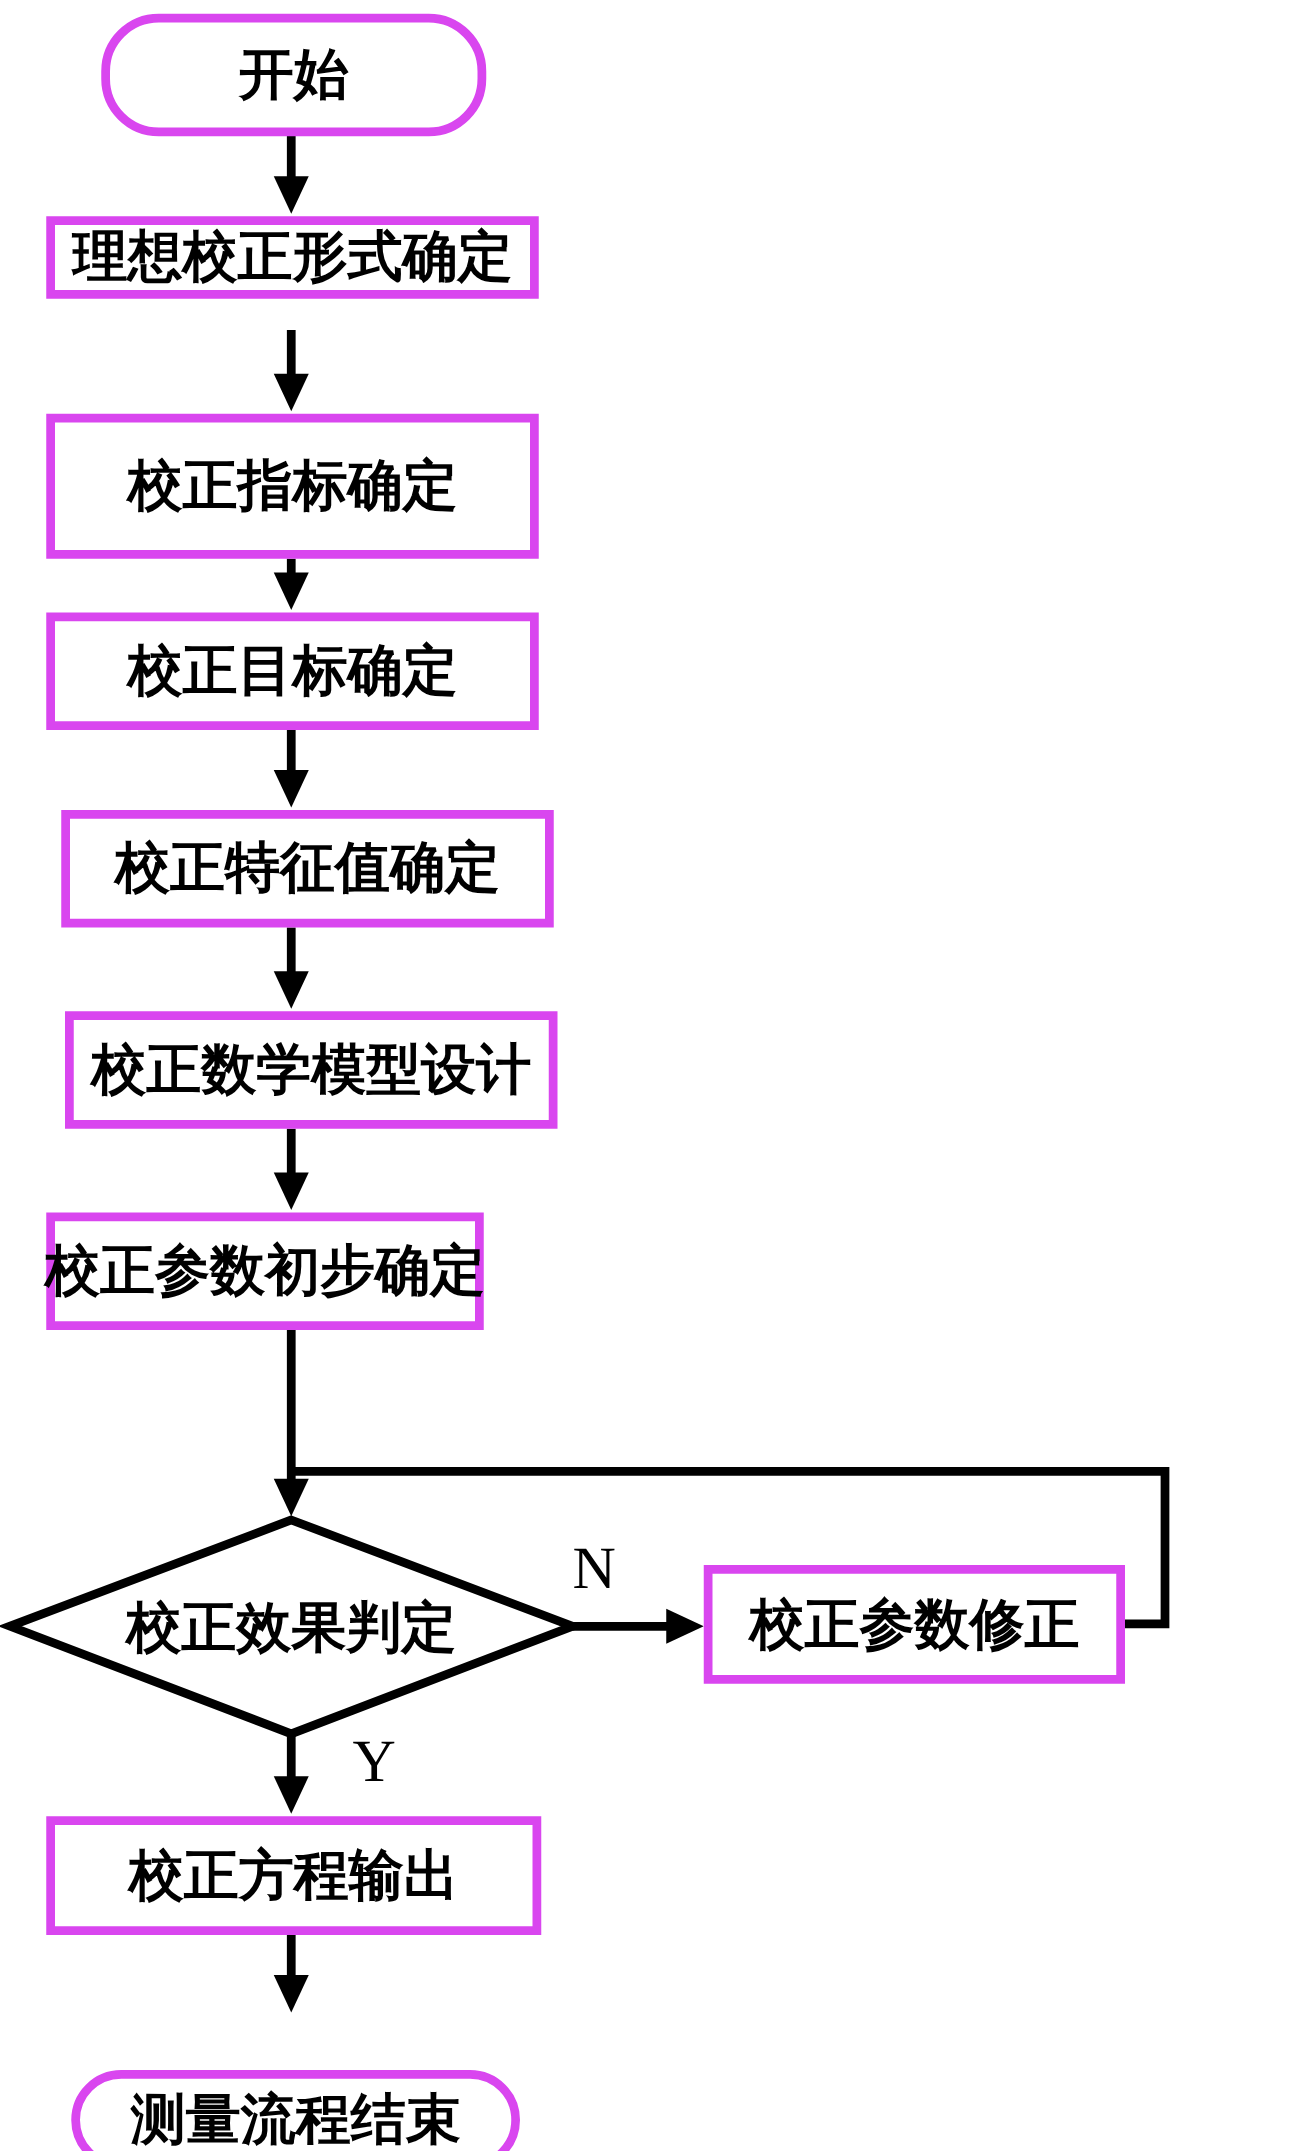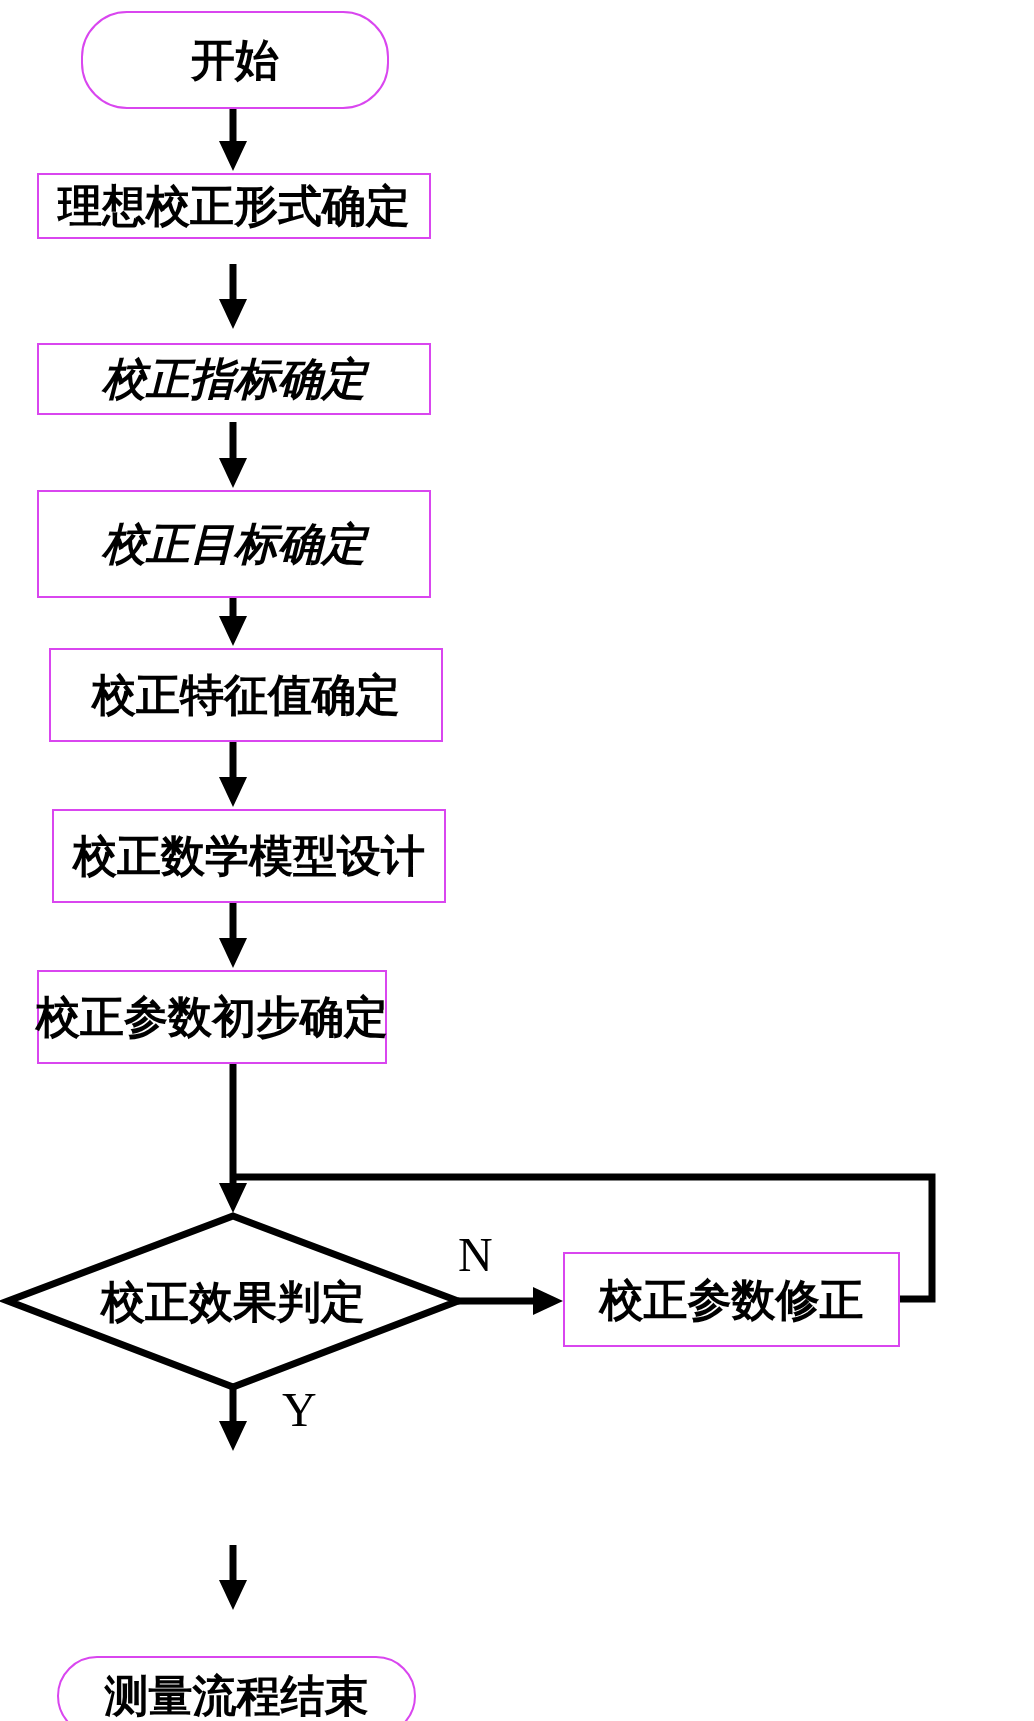--- a/index.html
+++ b/index.html
@@ -18,38 +18,38 @@
   .connector-layer {
     position: absolute;
     left: 0;
     top: 0;
     width: 1034px;
     height: 1721px;
   }
   .node {
     position: absolute;
     box-sizing: border-box;
-    border: 2px solid #d946ef;
+    border: 7px solid #d946ef;
     background: #ffffff;
     display: flex;
     align-items: center;
     justify-content: center;
     font-weight: bold;
     font-size: 44px;
     line-height: 1;
     color: #000000;
     white-space: nowrap;
     z-index: 2;
   }
   .terminator { border-radius: 46px; }
 
   .node-start  { left: 81px;  top: 11px;   width: 308px; height: 98px; }
   .node-step1  { left: 37px;  top: 173px;  width: 394px; height: 66px; }
-  .node-step2  { left: 37px;  top: 343px;  width: 394px; height: 72px; font-style: italic; }
-  .node-step3  { left: 37px;  top: 490px;  width: 394px; height: 108px; font-style: italic; }
+  .node-step2  { left: 37px;  top: 331px;  width: 394px; height: 116px; }
+  .node-step3  { left: 37px;  top: 490px;  width: 394px; height: 94px; }
   .node-step4  { left: 37px;  top: 648px;  width: 394px; height: 94px; margin-left: 12px; }
   .node-step5  { left: 37px;  top: 809px;  width: 394px; height: 94px; margin-left: 15px; }
   .node-step6  { left: 37px;  top: 970px;  width: 350px; height: 94px; }
   .node-revise { left: 563px; top: 1252px; width: 337px; height: 95px; }
   .node-output { left: 37px;  top: 1453px; width: 396px; height: 95px; }
   .node-end    { left: 57px;  top: 1612px; width: 359px; height: 80px; margin-top: 44px; }
 
   .diamond-label {
     position: absolute;
     left: 38px;
@@ -151,18 +151,21 @@
     <span>校正效果判定</span>
   </div>
 
   <div class="edge-label edge-label-n">N</div>
   <div class="edge-label edge-label-y">Y</div>
 
   <div class="node node-revise">
     <span>校正参数修正</span>
   </div>
 
+  <div class="node node-output">
+    <span>校正方程输出</span>
+  </div>
 
   <div class="node terminator node-end">
     <span>测量流程结束</span>
   </div>
 
 </div>
 
 </body></html>

